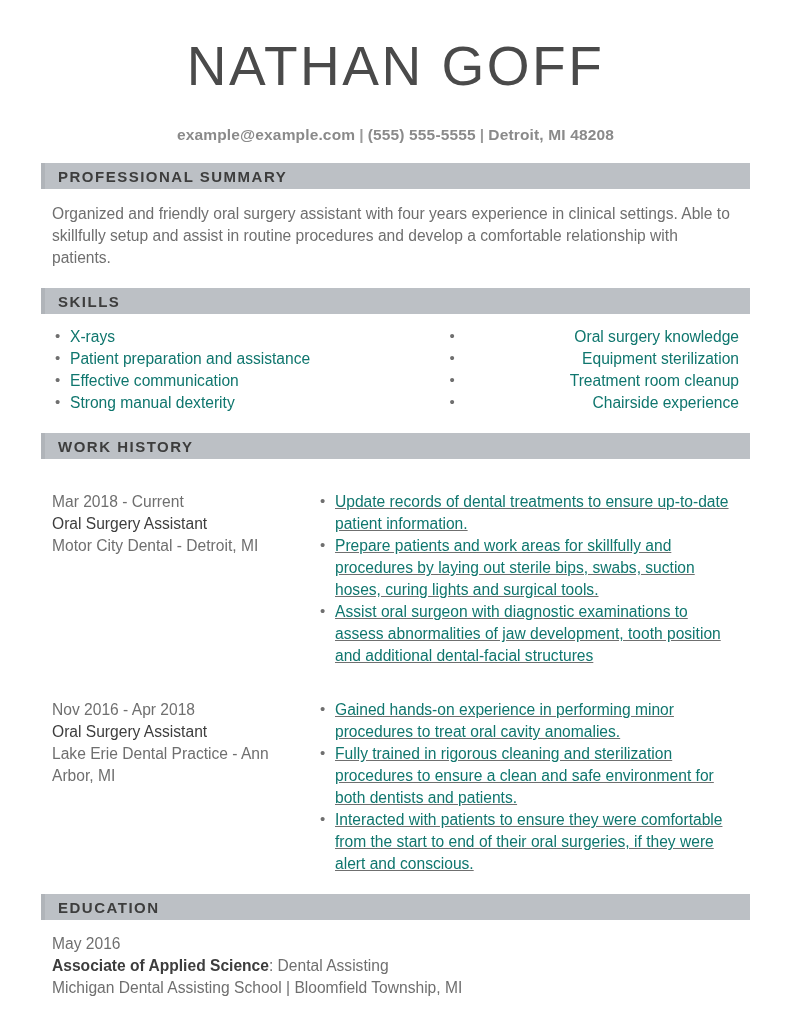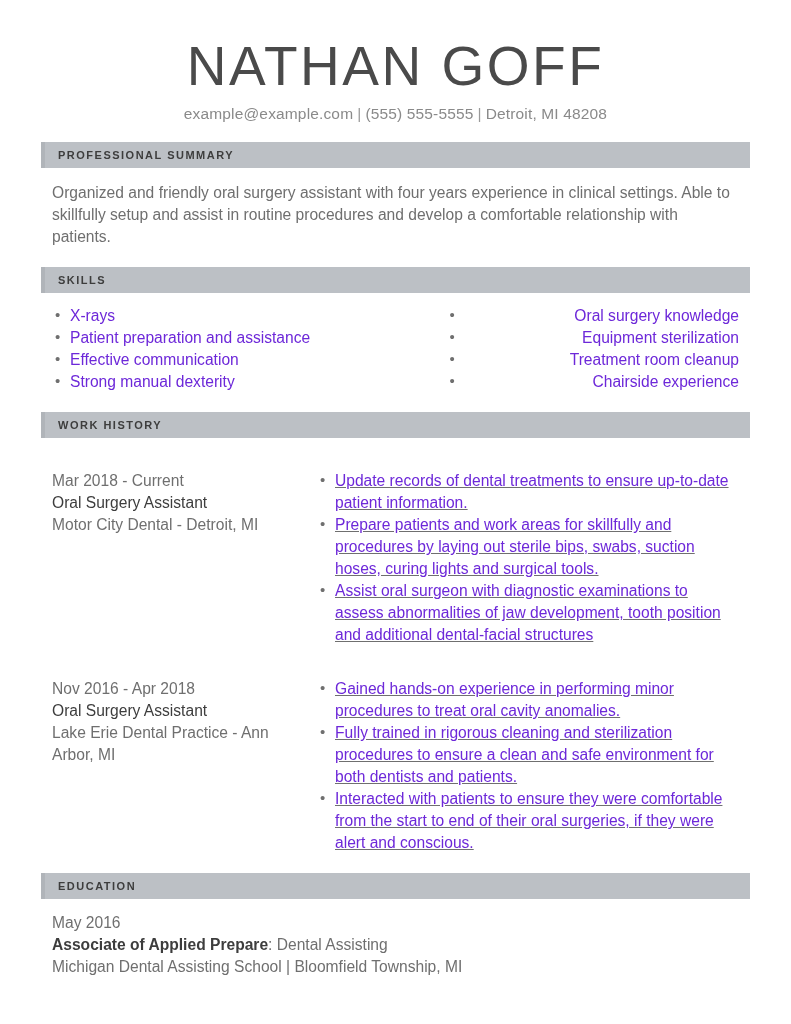--- a/index.html
+++ b/index.html
@@ -33,23 +33,23 @@
   .name {
     font-size: 55px;
     font-weight: 300;
     letter-spacing: 2.5px;
     color: #4a4a4a;
     line-height: 1.12;
     margin: 0;
     white-space: nowrap;
   }
   .contact {
-    margin-top: 7px;
+    margin-top: 28px;
     font-size: 15.5px;
-    font-weight: 400;
+    font-weight: 700;
     color: #8a8a8a;
     letter-spacing: 0.15px;
     line-height: 1.2;
   }
   .contact .sep {
     padding: 0 4px;
     color: #9a9a9a;
   }
 
   
@@ -59,21 +59,21 @@
   .bar {
     background: #bcc0c5;
     border-left: 4px solid #b0b4b9;
     height: 26px;
     display: flex;
     align-items: center;
     padding-left: 13px;
     box-sizing: border-box;
   }
   .bar-title {
-    font-size: 11px;
+    font-size: 15px;
     font-weight: bold;
     letter-spacing: 1.5px;
     color: #3d3d3d;
     line-height: 1;
   }
 
   .section-body {
     padding: 0 11px;
     margin-top: 14px;
   }
@@ -100,21 +100,21 @@
   ul.bullets {
     list-style: none;
     margin: 0;
     padding: 0;
   }
   ul.bullets li {
     position: relative;
     padding-left: 18px;
     font-size: 15.6px;
     line-height: 22px;
-    color: #6d28d9;
+    color: #0f766e;
     margin-bottom: 0;
   }
   ul.bullets li::before {
     content: "\2022";
     position: absolute;
     left: 3px;
     top: -1px;
     font-size: 15px;
     color: #6f6f6f;
   }
@@ -254,18 +254,18 @@
 
     </div>
   </div>
 
   <div class="section">
     <div class="bar">
       <span class="bar-title">EDUCATION</span>
     </div>
     <div class="edu">
       <div class="edu-line">May 2016</div>
-      <div class="edu-line edu-degree"><b>Associate of Applied Prepare</b><span>: Dental Assisting</span></div>
+      <div class="edu-line edu-degree"><b>Associate of Applied Science</b><span>: Dental Assisting</span></div>
       <div class="edu-line">Michigan Dental Assisting School | Bloomfield Township, MI</div>
     </div>
   </div>
 
 </div>
 
 </body></html>

